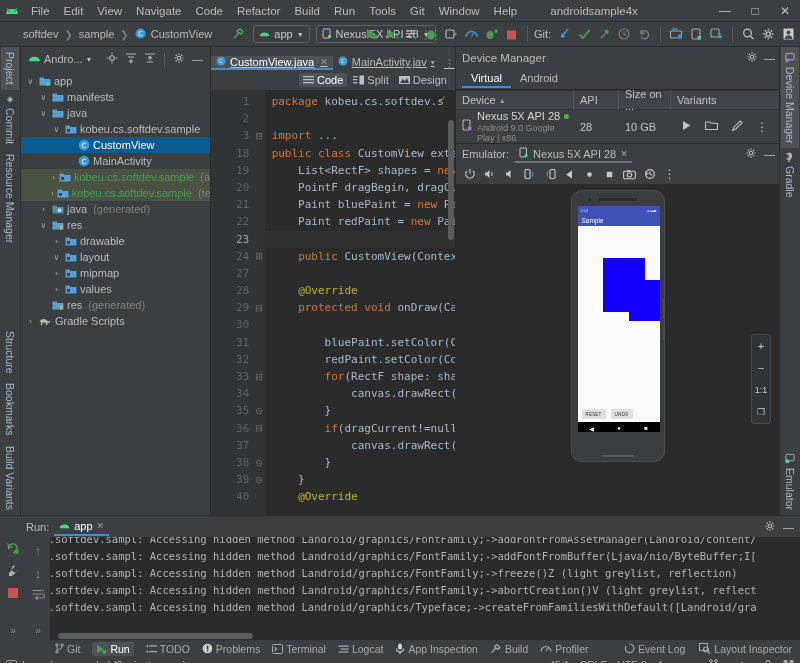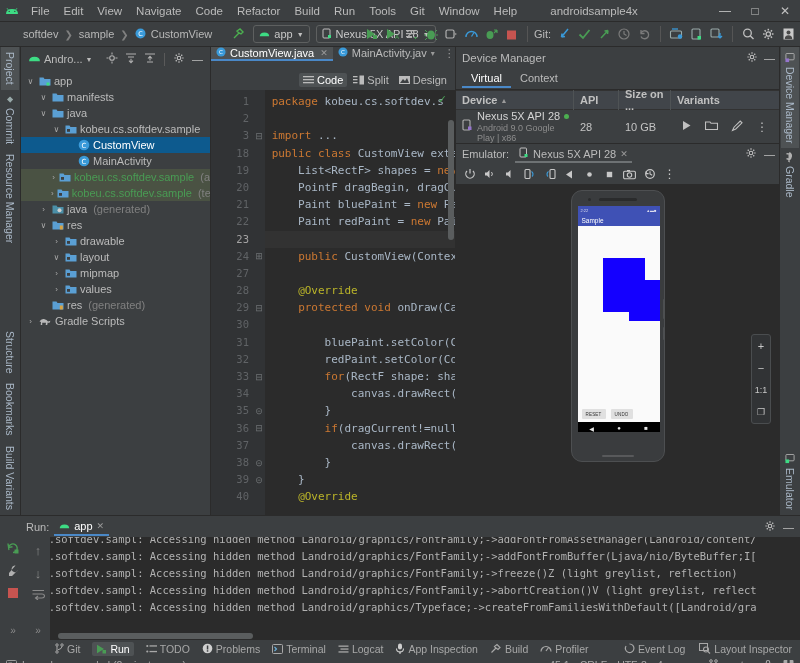--- a/index.html
+++ b/index.html
@@ -47,21 +47,21 @@
   #project-head .ttl { font-size:11px; color:#bbb; }
   #tree { flex:1; background:#3c3f41; overflow:hidden; padding-top:2px; font-size:11px; }
   .trow { height:16px; display:flex; align-items:center; gap:3px; white-space:nowrap; color:#bbbbbb; }
   .trow.sel { background:#0d5a8e; color:#ffffff; }
   .trow.grn { background:#4a5243; }
   .tw { width:11px; display:flex; align-items:center; justify-content:center; color:#a9a9a9; font-size:8px; }
   .muted { color:#808080; }
 
   
   #editor { width:245px; display:flex; flex-direction:column; background:#2b2b2b; border-right:1px solid #2b2b2b; }
-  #tabs { height:23px; background:#3c3f41; display:flex; align-items:flex-start; font-size:11px; position:relative; }
+  #tabs { height:23px; background:#3c3f41; display:flex; align-items:flex-end; font-size:11px; position:relative;text-decoration:underline; }
   .etab { display:flex; align-items:center; gap:4px; padding:0 5px; color:#bbb; border-bottom:2px solid transparent; }
   .etab.active { background:#4e5254; border-bottom:2px solid #4a88c7; color:#ffffff; }
   #modebar { height:20px; background:#3c3f41; display:flex; justify-content:flex-end; align-items:center; gap:2px; padding-right:4px; }
   .mode { display:flex; align-items:center; gap:3px; font-size:11px; color:#bbb; padding:1px 4px; border-radius:2px; }
   .mode.sel { background:#4e5254; color:#fff; }
   #codearea { flex:1; display:flex; background:#2b2b2b; position:relative; overflow:hidden; }
   #gutter { width:42px; background:#313335; text-align:right; padding-top:3px; }
   .ln { height:17.2px; line-height:17.2px; font-size:10.5px; color:#606366; font-family:"DejaVu Sans Mono", monospace; padding-right:4px; position:relative; }
   .ln.cur { color:#a4a3a3; }
   #folds { width:12px; background:#313335; padding-top:3px; }
@@ -75,21 +75,21 @@
   
   #rightpanel { flex:1; display:flex; flex-direction:column; background:#3c3f41; }
   .panel-head { height:22px; display:flex; align-items:center; padding:0 6px; font-size:11.5px; color:#bbb; position:relative; }
   .panel-head .tools { position:absolute; right:4px; display:flex; gap:6px; align-items:center; }
 
   #dmtabs { height:21px; display:flex; align-items:center; gap:0; padding-left:6px; border-bottom:1px solid #2b2b2b; }
   .dmtab { padding:2px 9px; font-size:11px; color:#bbb; border-bottom:2px solid transparent; }
   .dmtab.sel { color:#ffffff; border-bottom:2px solid #4a88c7; }
   #dmbtns { height:26px; display:flex; align-items:center; gap:8px; padding:0 8px; }
   .btn { border:1px solid #5e6060; background:#4c5052; border-radius:3px; padding:2px 9px; font-size:11px; color:#d6d6d6; }
-  #dvhead { height:20px; display:flex; align-items:center; background:#41454a; border-top:1px solid #323232; border-bottom:1px solid #323232; font-size:11px; color:#c0c0c0;font-weight:bold; }
+  #dvhead { height:20px; display:flex; align-items:center; background:#41454a; border-top:1px solid #323232; border-bottom:1px solid #323232; font-size:11px; color:#c0c0c0; }
   .dvh { padding:0 6px; border-right:1px solid #4f5355; height:20px; display:flex; align-items:center; gap:3px; }
   #dvrow { height:33px; display:flex; align-items:center; font-size:11px; }
 
   #emuhead { height:21px; display:flex; align-items:center; gap:6px; padding:0 6px; font-size:11px; position:relative; border-top:1px solid #2b2b2b;}
   #emuhead .etabsel { display:flex; align-items:center; gap:4px; border-bottom:2px solid #6e7274; padding:2px 4px 1px; }
   #emubar { height:20px; display:flex; align-items:center; gap:7px; padding:0 7px; background:#3c3f41; }
   .ebi { width:13px; height:13px; display:flex; align-items:center; justify-content:center; }
   #emustage { flex:1; background:#2b2b2b; position:relative; overflow:hidden; }
 
   
@@ -731,21 +731,21 @@
                 <path d="M4.4 9.6 L3.2 10.8"></path>
               </g>
             </svg>
         </span>
         <span style="color:#c0c0c0;font-size:11px;">—</span>
       </span>
     </div>
 
     <div id="dmtabs">
       <div class="dmtab sel">Virtual</div>
-      <div class="dmtab">Context</div>
+      <div class="dmtab">Android</div>
     </div>
 
 
     <div id="dvhead">
       <div class="dvh" style="width:118px;">
         <span>Device</span>
         <span style="font-size:7px;color:#9a9a9a;">▲</span>
       </div>
       <div class="dvh" style="width:45px;">API</div>
       <div class="dvh" style="width:52px;">Size on ...</div>

